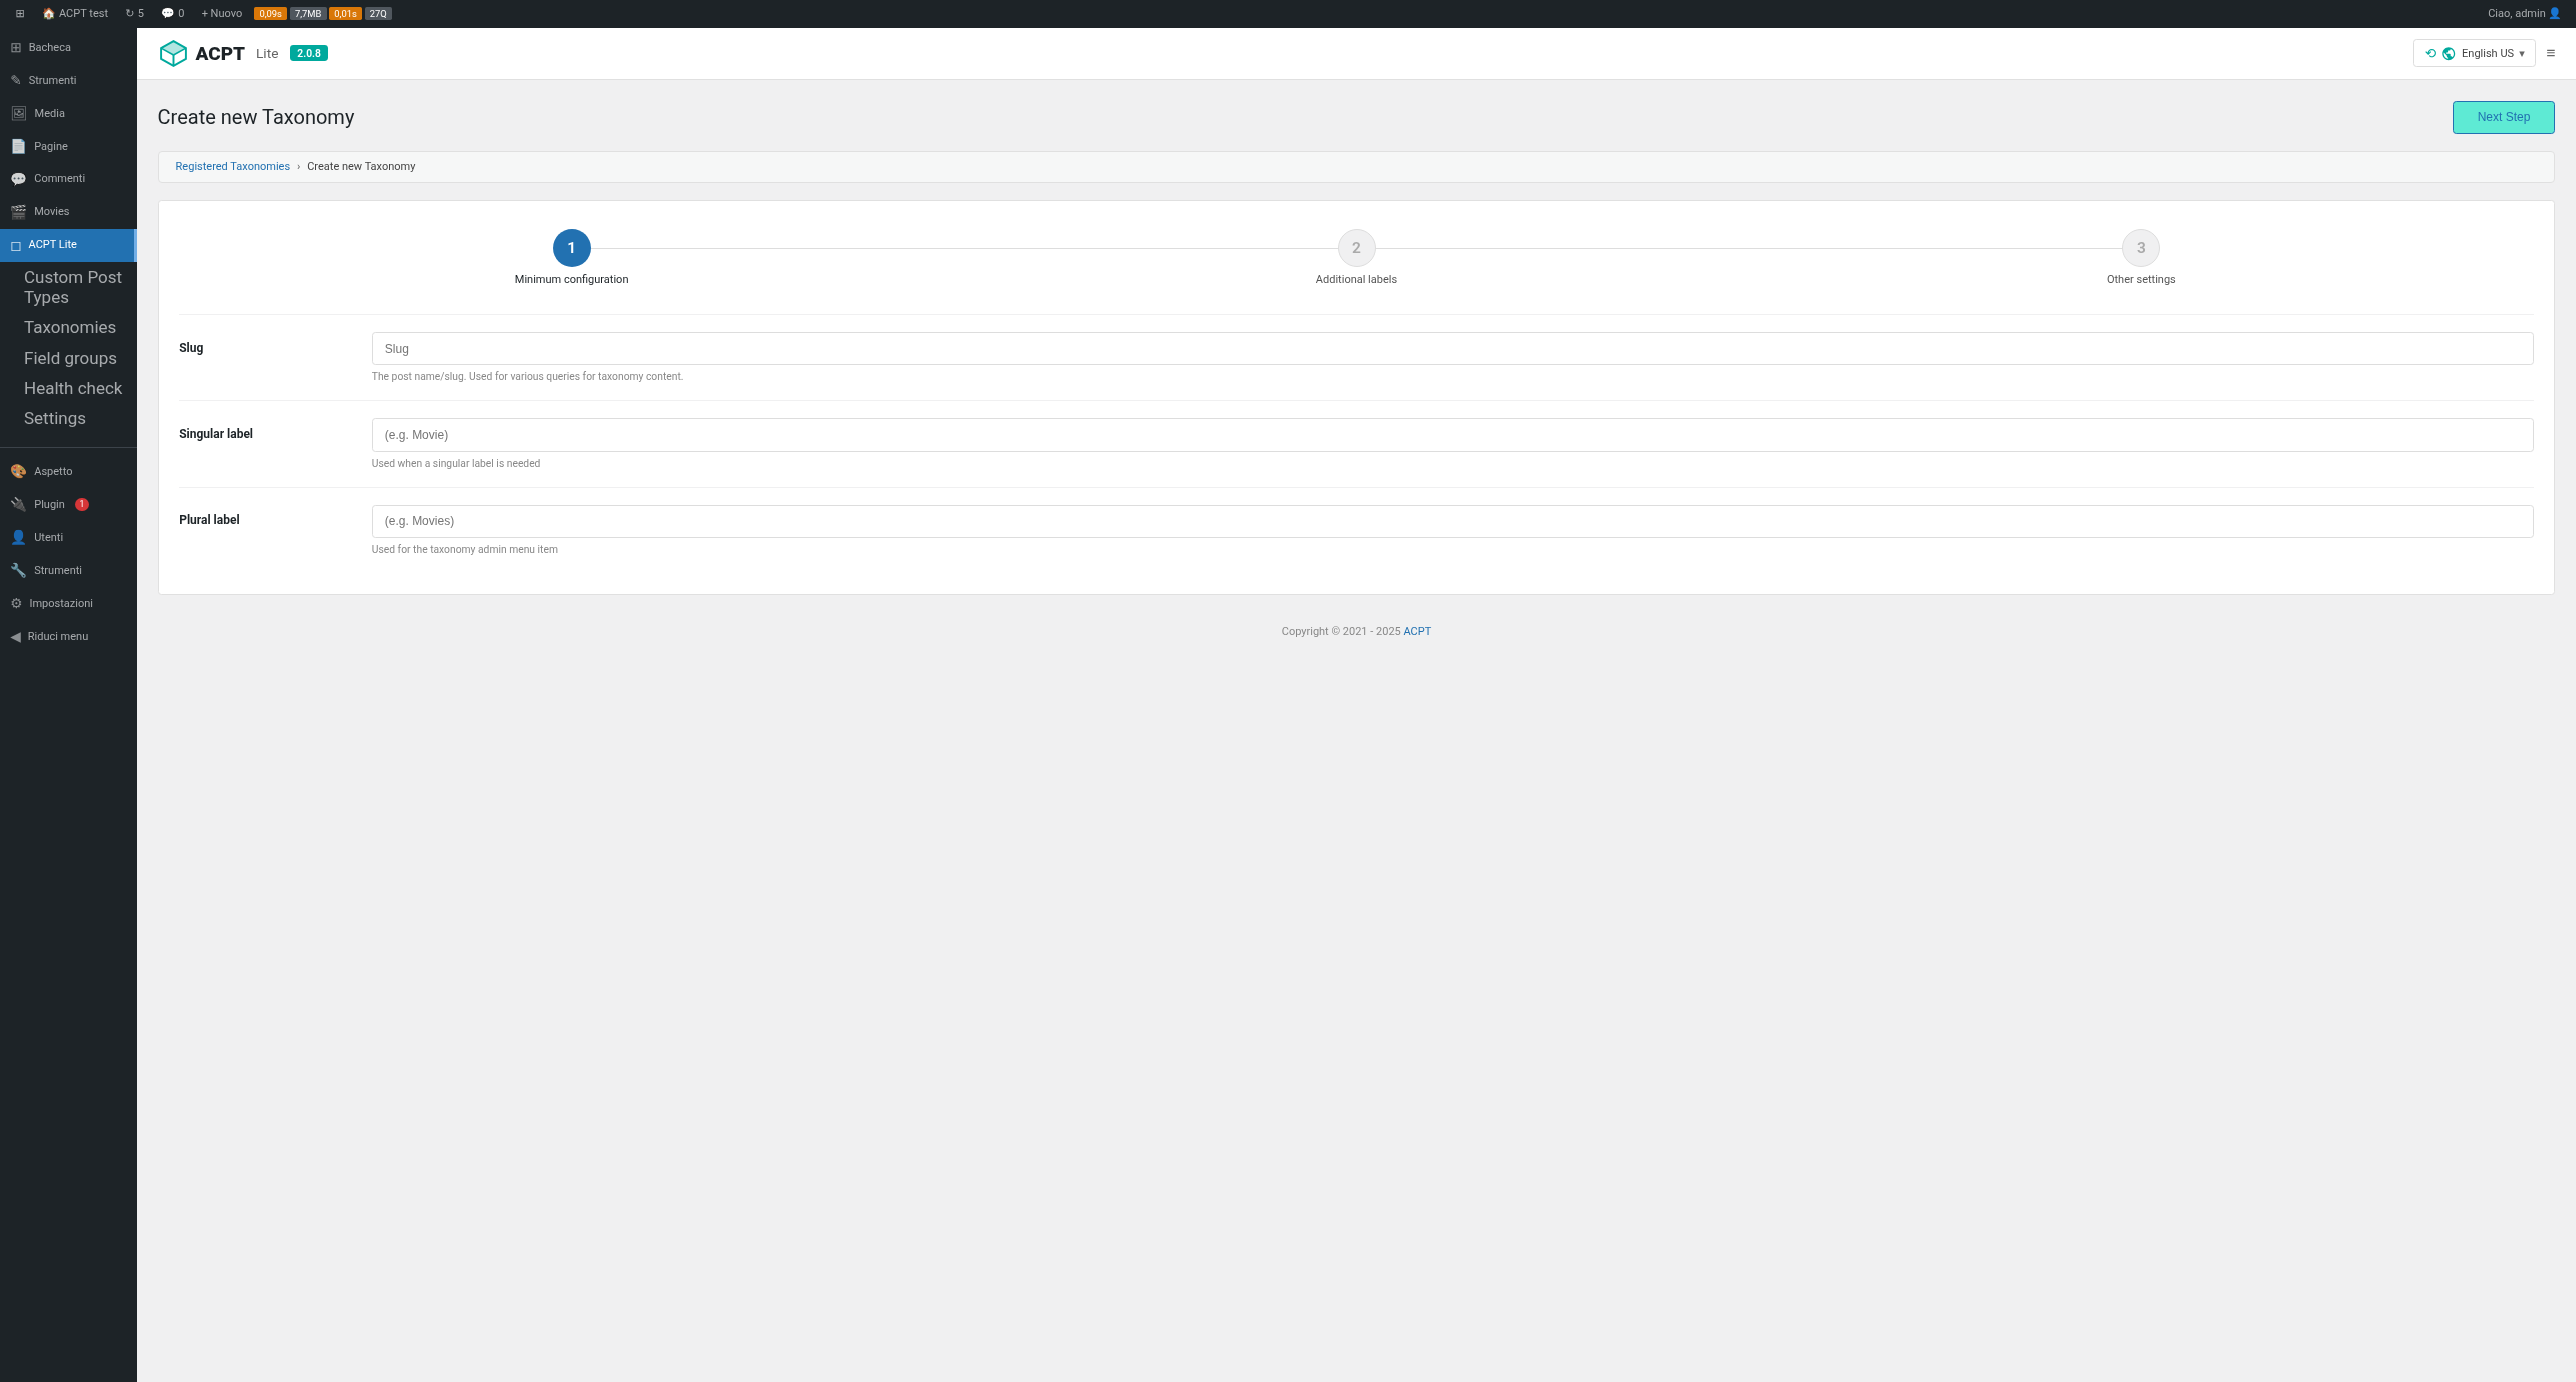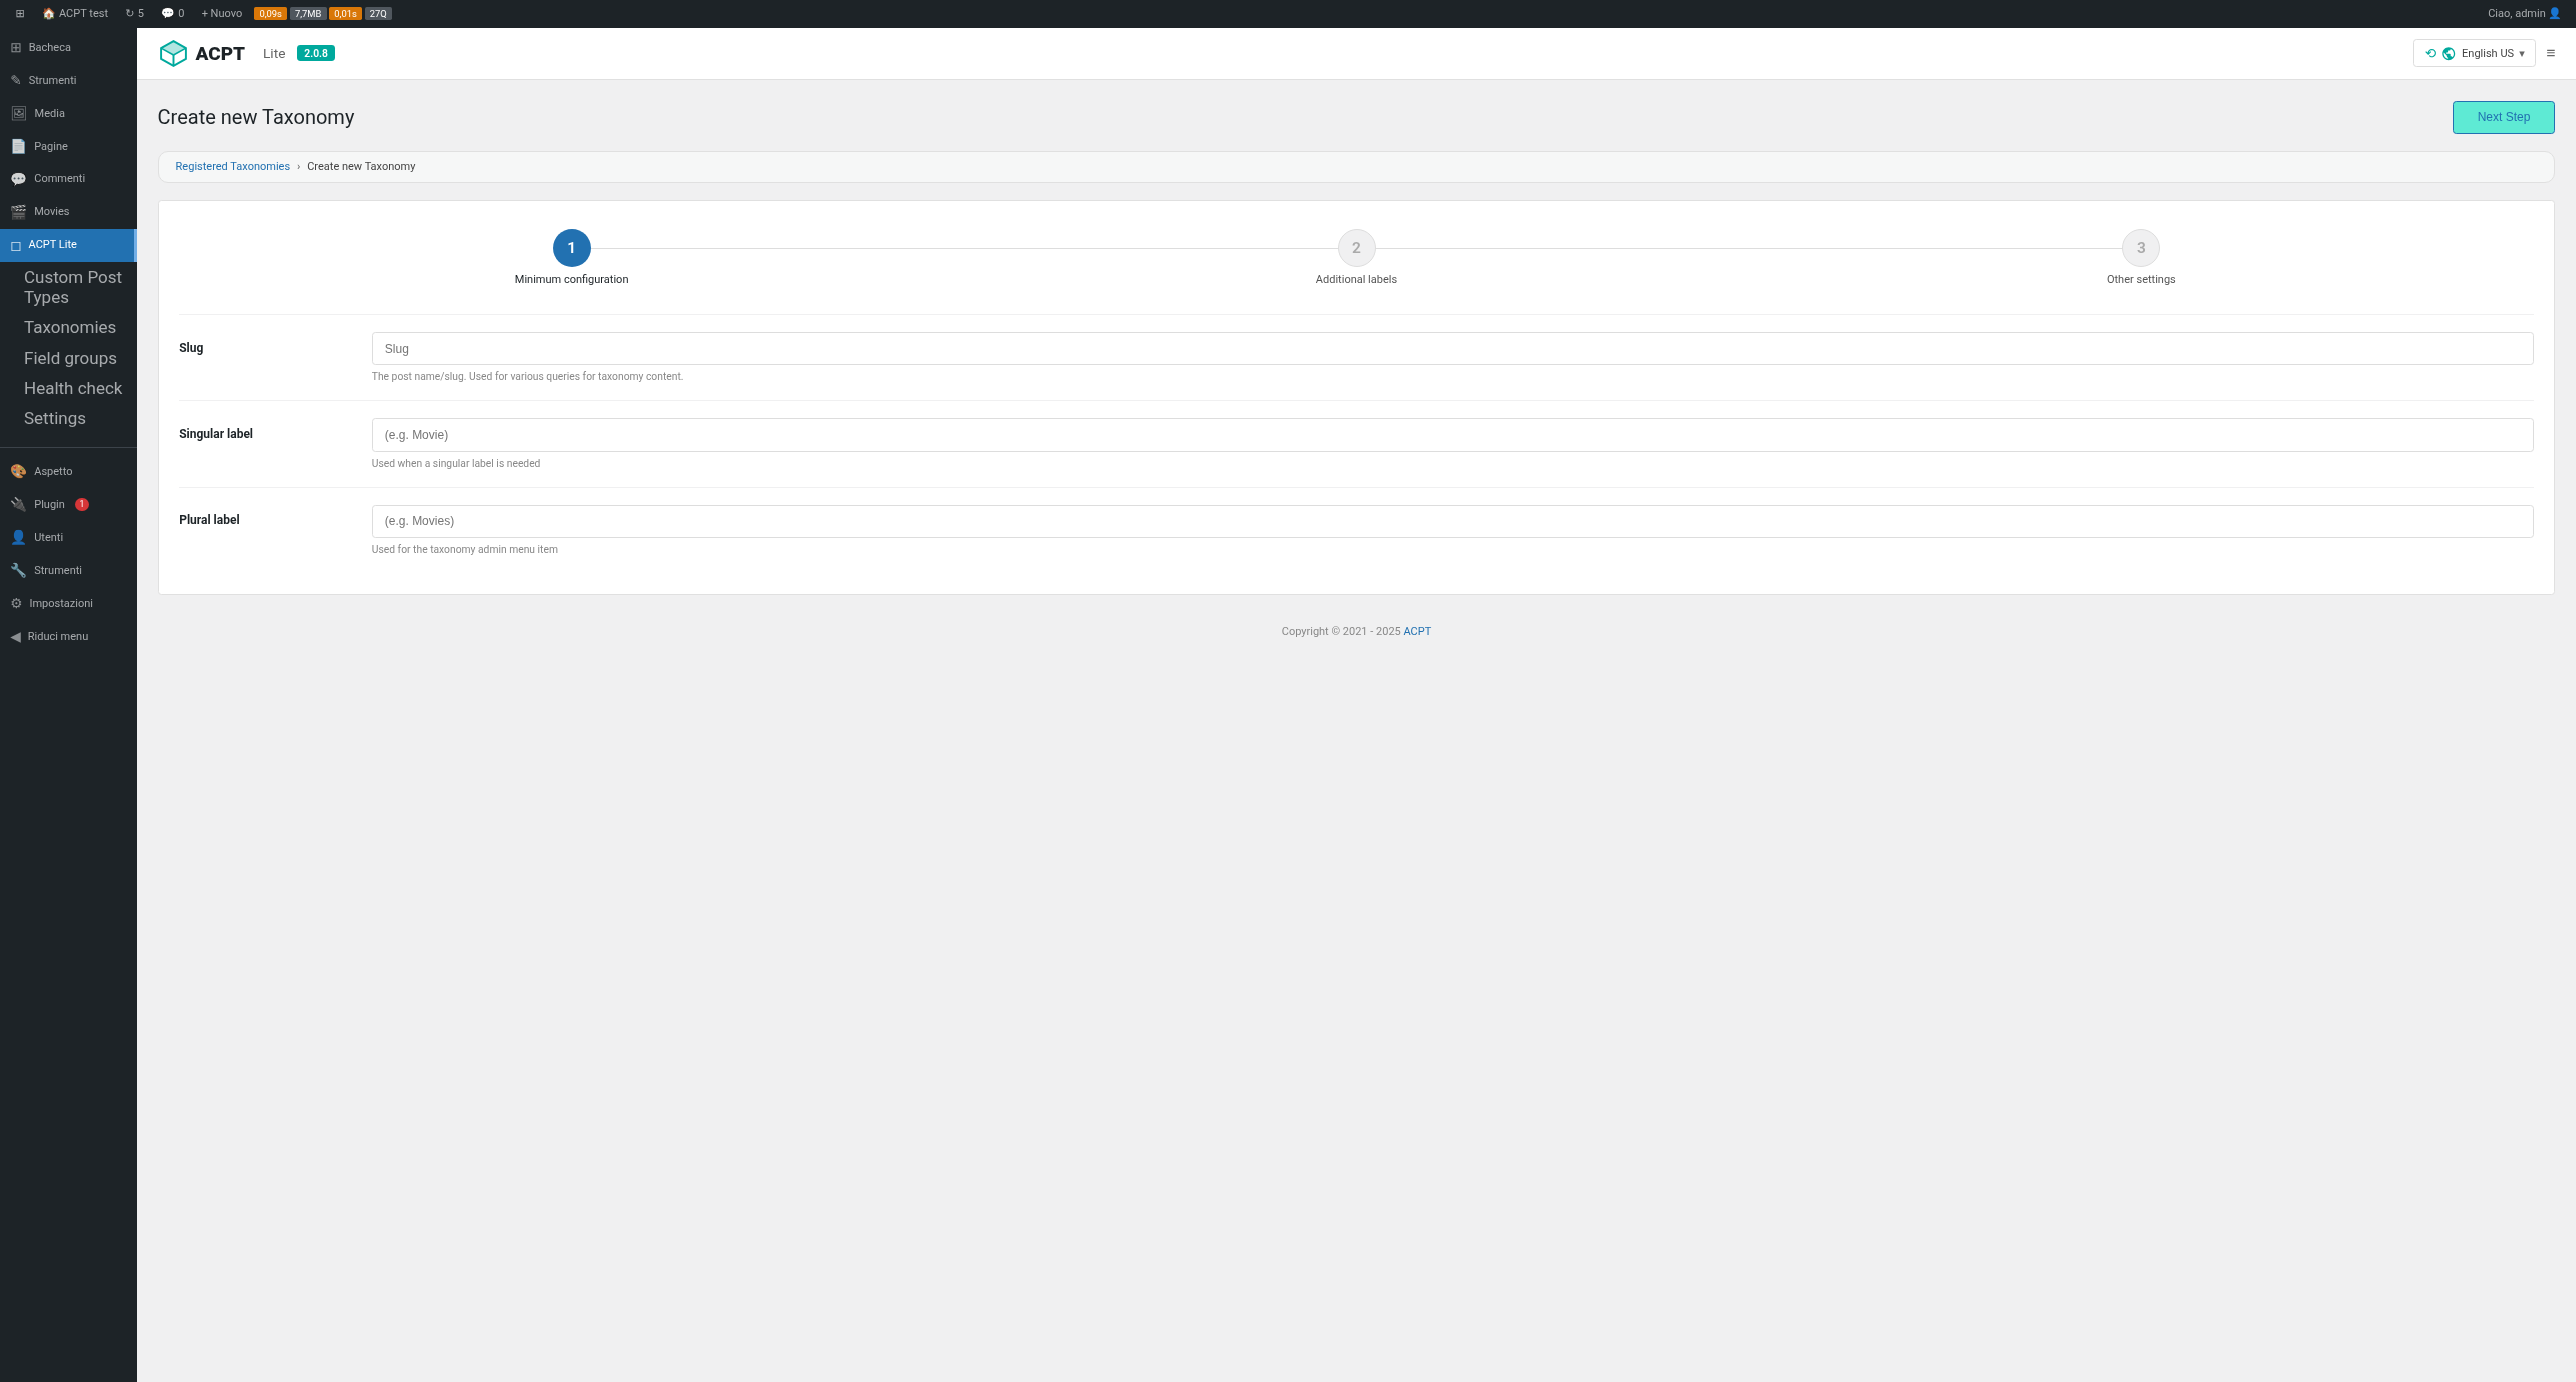--- a/index.html
+++ b/index.html
@@ -125,21 +125,21 @@
       gap: 6.9px;
       font-size: 17px;
       font-weight: 700;
       color: #1d2327;
     }
     .plugin-logo .logo-icon {
       width: 31px;
       height: 31px;
     }
     .plugin-logo .acpt-text { color: #1d2327; font-weight: 900; font-size: 19px; }
-    .plugin-logo .lite-text { color: #666; font-weight: 400; font-size: 13.7px; margin-left: 11px; }
+    .plugin-logo .lite-text { color: #666; font-weight: 400; font-size: 13.7px; margin-left: 4px; }
     .version-badge {
       background: #00a99d;
       color: #fff;
       padding: 1.7px 6.9px;
       border-radius: 3.4px;
       font-size: 10.3px;
       font-weight: 600;
       margin-left: 5.2px;
     }
     .header-right {
@@ -193,21 +193,21 @@
     
     .breadcrumb-bar {
       background: #f6f7f7;
       border: 0.9px solid #e0e0e0;
       padding: 8.6px 17px;
       display: flex;
       align-items: center;
       gap: 6.9px;
       font-size: 11px;
       margin-bottom: 17px;
-      border-radius: 10px;
+      border-radius: 4px;
     }
     .breadcrumb-link { color: #2271b1; cursor: pointer; text-decoration: none; }
     .breadcrumb-sep { color: #666; }
     .breadcrumb-current { color: #444; }
 
     
     .wizard-card {
       background: #fff;
       border: 0.9px solid #e0e0e0;
       border-radius: 3.4px;

